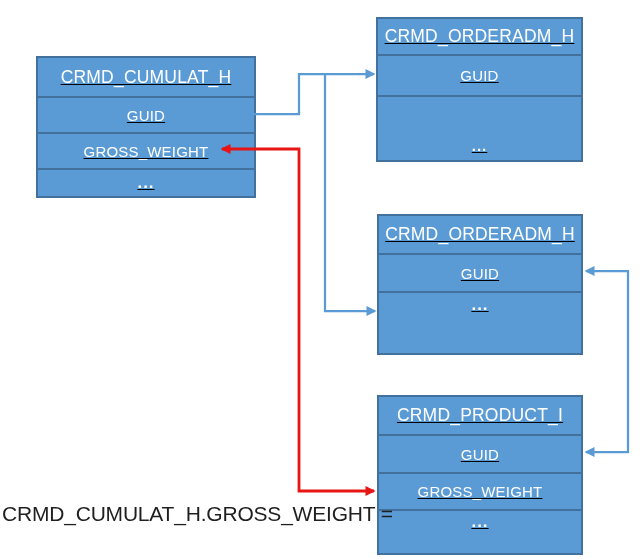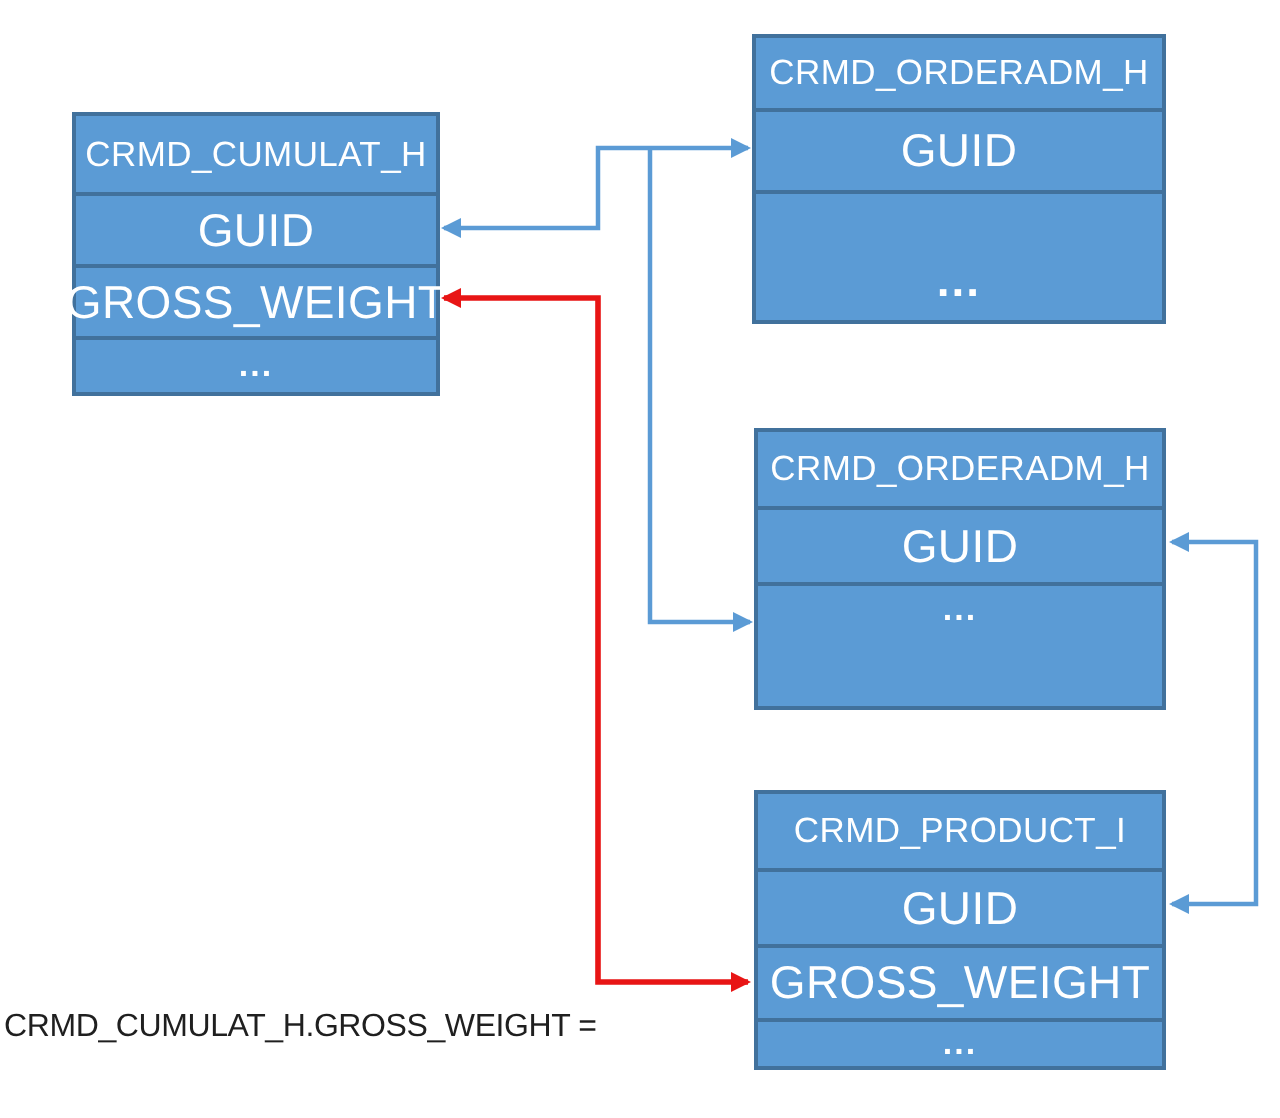--- a/index.html
+++ b/index.html
@@ -15,75 +15,75 @@
   html,body{background:var(--background)}
   body{font-family:"Liberation Sans","DejaVu Sans",sans-serif}
   .canvas{
     position:relative;width:640px;height:559px;overflow:hidden;
     background:var(--background);
   }
   .tbl{
     position:absolute;
     background:var(--box_fill);
     border:2px solid var(--box_border);
-    display:flex;flex-direction:column;
+    display:flex;flex-direction:column;text-decoration:underline;
   }
   .row{
     display:flex;align-items:center;justify-content:center;
     color:var(--box_text);
-    font-size:23px;letter-spacing:.2px;
+    font-size:15px;letter-spacing:.2px;
     flex:0 0 auto;
   }
   .row + .row{border-top:2px solid var(--box_border)}
   .row.title{font-size:17.5px}
   .row.dots{font-size:17px;font-weight:bold;letter-spacing:1px}
   .row.tall-dots{
     align-items:flex-end;justify-content:center;
     padding-bottom:6px;font-weight:bold;letter-spacing:1px;
   }
   .connector-layer{
     position:absolute;left:0;top:0;width:640px;height:559px;
     pointer-events:none;
   }
   .cb{stroke:var(--connector_blue);stroke-width:2.25;fill:none}
   .cr{stroke:var(--connector_red);stroke-width:2.8;fill:none}
   .mb{fill:var(--connector_blue)}
   .mr{fill:var(--connector_red)}
   .formula{
     position:absolute;left:2px;top:501px;
     color:var(--formula_text);
-    font-size:16px;line-height:26px;letter-spacing:-.2px;
+    font-size:21px;line-height:26px;letter-spacing:-.2px;
     white-space:nowrap;
   }
 </style>
 </head>
 <body>
 
 <div class="canvas">
 
-  <div class="tbl" style="left:36px;top:56px;width:184px;height:142px">
+  <div class="tbl" style="left:36px;top:56px;width:220px;height:142px">
     <div class="row title" style="height:38px">CRMD_CUMULAT_H</div>
     <div class="row" style="height:36px">GUID</div>
     <div class="row" style="height:36px">GROSS_WEIGHT</div>
     <div class="row dots" style="height:28px">...</div>
   </div>
 
   <div class="tbl" style="left:376px;top:17px;width:207px;height:145px">
     <div class="row title" style="height:35px">CRMD_ORDERADM_H</div>
     <div class="row" style="height:41px">GUID</div>
     <div class="row tall-dots" style="height:65px">...</div>
   </div>
 
   <div class="tbl" style="left:377px;top:214px;width:206px;height:141px">
     <div class="row title" style="height:37px">CRMD_ORDERADM_H</div>
     <div class="row" style="height:38px">GUID</div>
     <div class="row dots" style="height:25px">...</div>
   </div>
 
-  <div class="tbl" style="left:377px;top:395px;width:206px;height:140px">
+  <div class="tbl" style="left:377px;top:395px;width:206px;height:160px">
     <div class="row title" style="height:37px">CRMD_PRODUCT_I</div>
     <div class="row" style="height:38px">GUID</div>
     <div class="row" style="height:37px">GROSS_WEIGHT</div>
     <div class="row dots" style="height:24px">...</div>
   </div>
 
   <svg class="connector-layer" width="640" height="559" viewBox="0 0 640 559" xmlns="http://www.w3.org/2000/svg">
     <defs>
       <marker id="ab" viewBox="0 0 10 10" refX="8.5" refY="5" markerWidth="12" markerHeight="10" markerUnits="userSpaceOnUse" orient="auto-start-reverse">
         <path class="mb" d="M0 0 L10 5 L0 10 z"></path>

